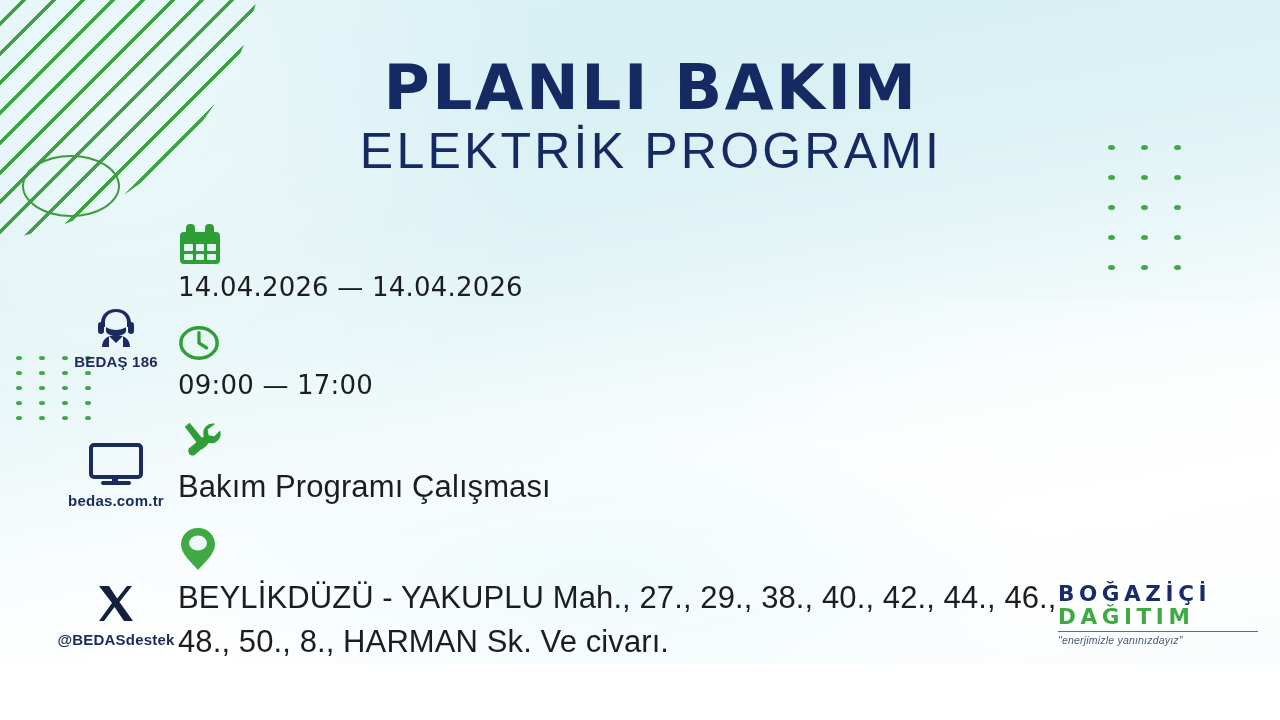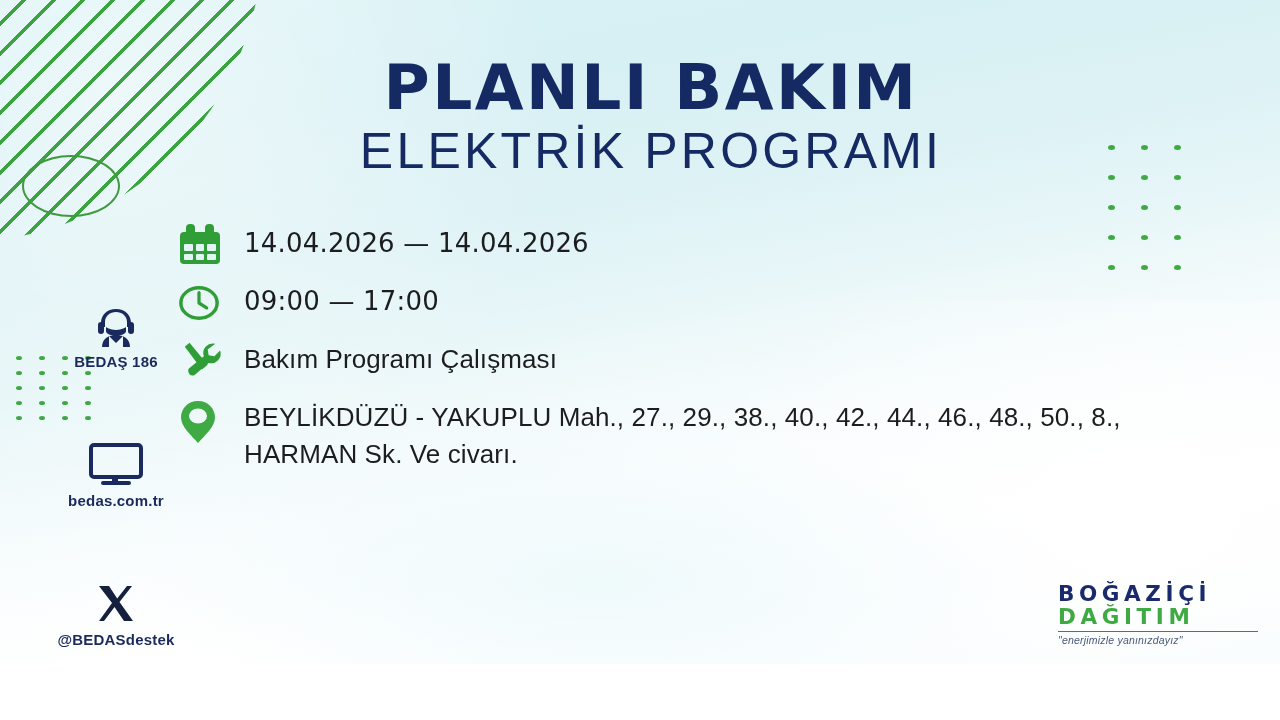--- a/index.html
+++ b/index.html
@@ -143,31 +143,32 @@
   #info-block {
     position: absolute;
     left: 178px;
     top: 222px;
     width: 1010px;
   }
   .info-row {
     display: flex;
     align-items: flex-start;
     margin-bottom: 14px;
+    flex-direction: column;
   }
   .info-row .icon-cell {
     width: 66px;
     min-width: 66px;
     display: flex;
     justify-content: flex-start;
     align-items: center;
     padding-top: 2px;
   }
   .info-row .text-cell {
-    font-size: 26px;
+    font-size: 31px;
     color: #1d1d1f;
     line-height: 1.42;
     letter-spacing: 0.1px;
     padding-top: 3px;
   }
   #row-date .text-cell,
   #row-time .text-cell {
     font-family: "DejaVu Sans", sans-serif;
     font-size: 26px;
     letter-spacing: 0.2px;

